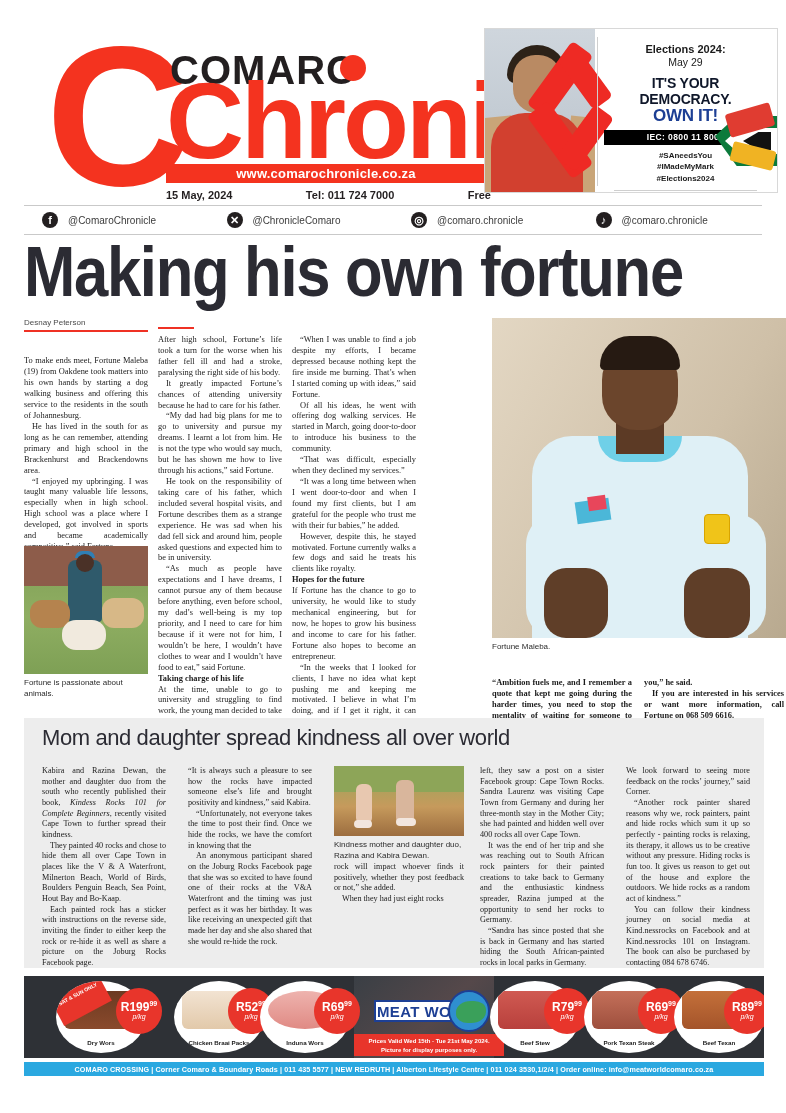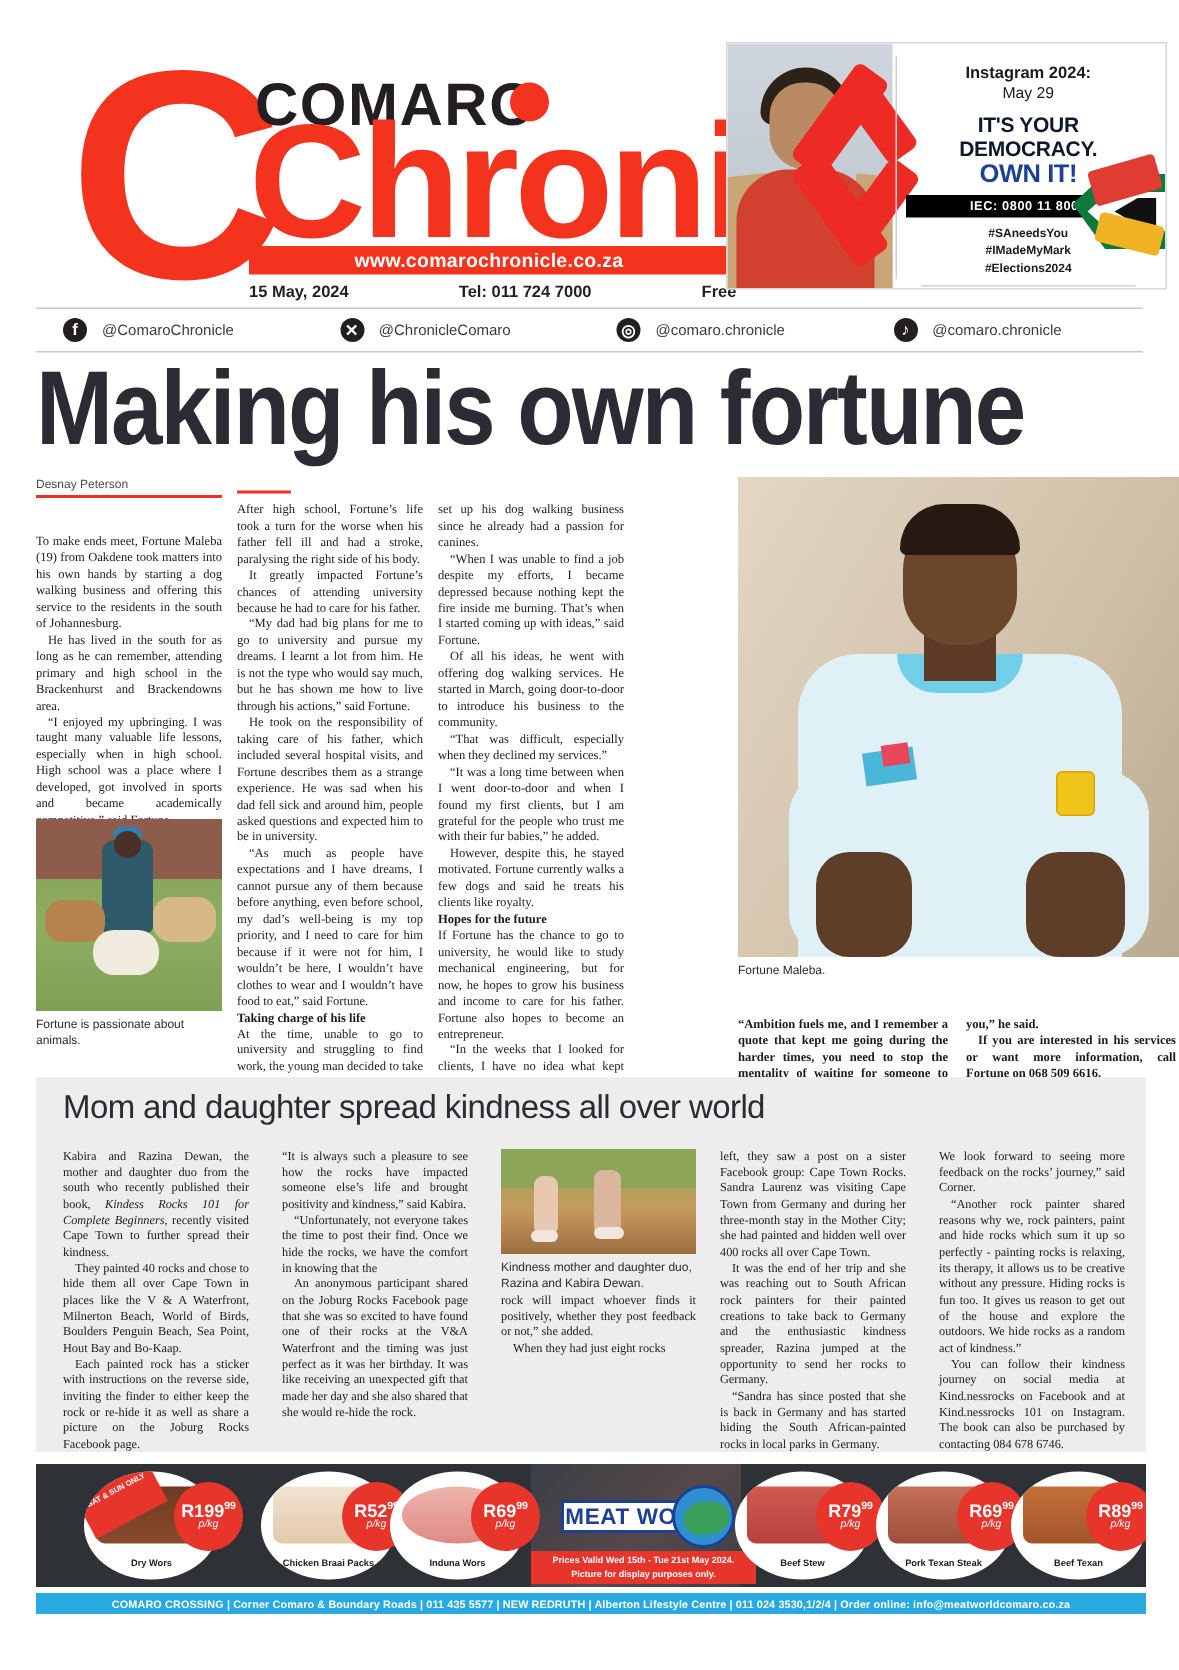--- a/index.html
+++ b/index.html
@@ -303,21 +303,21 @@
           <div class="jacket-r"></div>
           <div class="shirt"></div>
       </div>
       <div class="ad-x">
         <i class="a"></i>
           <i class="b"></i>
           <i class="c"></i>
           <i class="d"></i>
       </div>
       <div class="ad-body">
-        <div class="ad-el-title">Instagram 2024:</div>
+        <div class="ad-el-title">Elections 2024:</div>
         <div class="ad-el-date">May 29</div>
         <div class="ad-el-slogan">IT'S YOUR DEMOCRACY.</div>
         <div class="ad-el-own">OWN IT!</div>
         <div class="ad-el-iec">IEC: 0800 11 8000</div>
         <div class="ad-el-tags" style="white-space:pre-line">#SAneedsYou
 #IMadeMyMark
 #Elections2024</div>
         <div class="ad-el-rule"></div>
         <div class="ad-el-caxton">
           <span class="caxton-c">C</span>
@@ -372,21 +372,20 @@
       <p>It greatly impacted Fortune’s chances of attending university because he had to care for his father.</p>
       <p>“My dad had big plans for me to go to university and pursue my dreams. I learnt a lot from him. He is not the type who would say much, but he has shown me how to live through his actions,” said Fortune.</p>
       <p>He took on the responsibility of taking care of his father, which included several hospital visits, and Fortune describes them as a strange experience. He was sad when his dad fell sick and around him, people asked questions and expected him to be in university.</p>
       <p>“As much as people have expectations and I have dreams, I cannot pursue any of them because before anything, even before school, my dad’s well-being is my top priority, and I need to care for him because if it were not for him, I wouldn’t be here, I wouldn’t have clothes to wear and I wouldn’t have food to eat,” said Fortune.</p>
       <p class="sub">Taking charge of his life</p>
       <p class="first">At the time, unable to go to university and struggling to find work, the young man decided to take charge of his situation and</p>
     </div>
 
     <div class="a1col a1c3">
       <div class="byline-spacer" style="border:none"></div>
-      <p class="first">set up his dog walking business since he already had a passion for canines.</p>
       <p>“When I was unable to find a job despite my efforts, I became depressed because nothing kept the fire inside me burning. That’s when I started coming up with ideas,” said Fortune.</p>
       <p>Of all his ideas, he went with offering dog walking services. He started in March, going door-to-door to introduce his business to the community.</p>
       <p>“That was difficult, especially when they declined my services.”</p>
       <p>“It was a long time between when I went door-to-door and when I found my first clients, but I am grateful for the people who trust me with their fur babies,” he added.</p>
       <p>However, despite this, he stayed motivated. Fortune currently walks a few dogs and said he treats his clients like royalty.</p>
       <p class="sub">Hopes for the future</p>
       <p class="first">If Fortune has the chance to go to university, he would like to study mechanical engineering, but for now, he hopes to grow his business and income to care for his father. Fortune also hopes to become an entrepreneur.</p>
       <p>“In the weeks that I looked for clients, I have no idea what kept pushing me and keeping me motivated. I believe in what I’m doing, and if I get it right, it can become successful.</p>
     </div>
 

